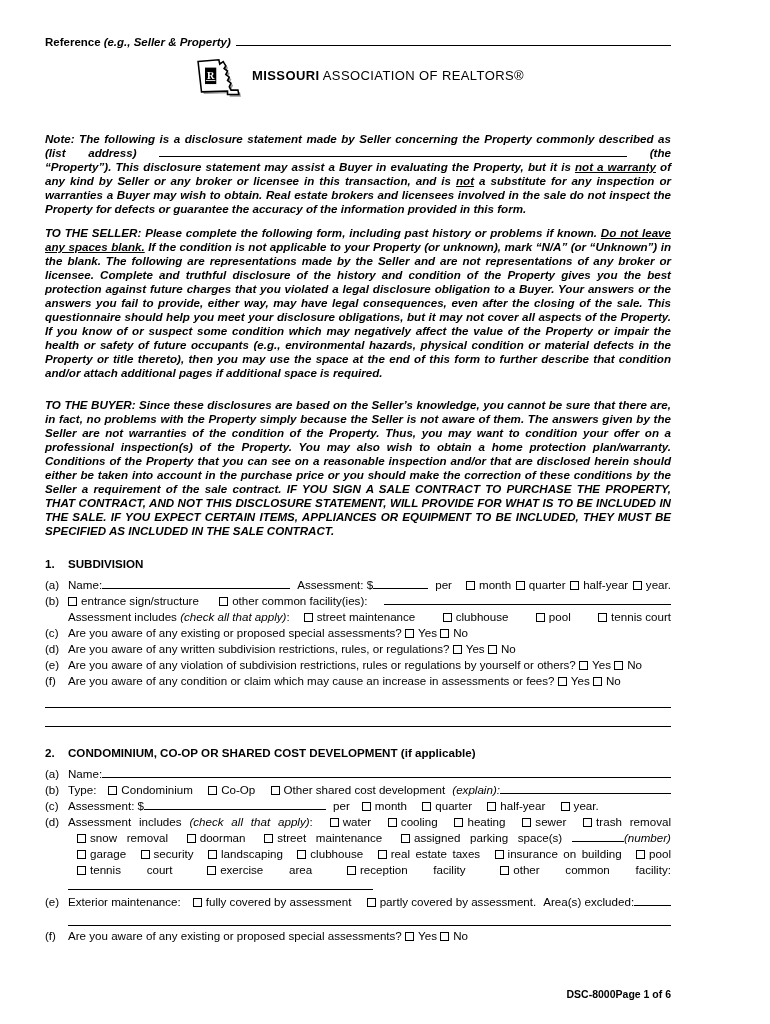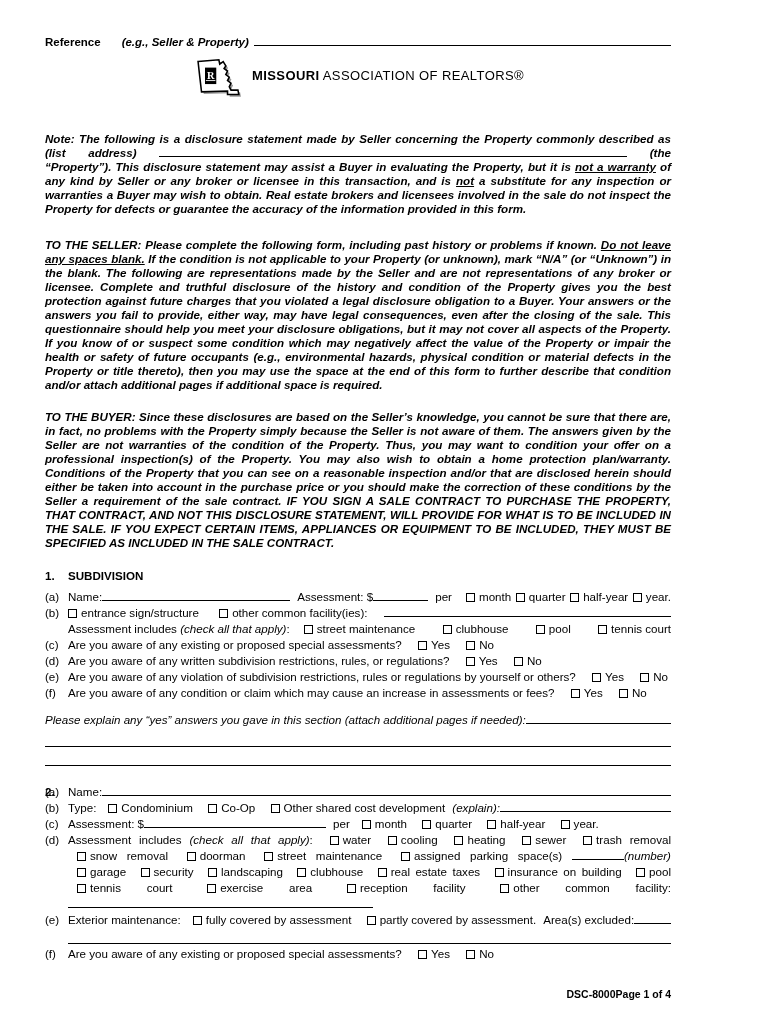--- a/index.html
+++ b/index.html
@@ -3,48 +3,48 @@
 <meta charset="utf-8">
 <style>
   * { margin:0; padding:0; box-sizing:border-box; }
   html,body { width:770px; height:1024px; background:#fff; color:#000;
     font-family:"Liberation Sans", sans-serif; overflow:hidden; }
   .page { width:716px; height:1024px; padding:34px 45px 24px 45px;
     display:flex; flex-direction:column; }
 
   
   .refrow { display:flex; align-items:baseline; font-size:11.5px; font-weight:bold; }
-  .refrow .hint { font-style:italic; margin-left:21px; }
+  .refrow .hint { font-style:italic; margin-left:3px; }
   .fill { flex:1 1 auto; border-bottom:1.4px solid #000; height:12px; min-width:20px; }
   .logo-row { display:flex; justify-content:center; align-items:center; margin-top:8px; height:48px; }
   .logo-text { font-size:13px; letter-spacing:.4px; margin-left:8px; margin-bottom:10px; }
   .logo-text .b { font-weight:bold; }
   .title { text-align:center; font-size:18.5px; font-weight:bold; margin-top:2px; }
 
   
   .para { font-size:11.6px; line-height:14px; font-weight:bold; font-style:italic;
     text-align:justify; }
   .para .u { text-decoration:underline; }
-  .mt1 { margin-top:28px; } .mt2 { margin-top:22px; } .mt3 { margin-top:18px; }
+  .mt1 { margin-top:28px; } .mt2 { margin-top:10px; } .mt3 { margin-top:18px; }
   .iblank { display:inline-block; height:11px; border-bottom:1.2px solid #000; }
 
   
   .sec { font-size:11.6px; line-height:16px; }
   .sec-head { font-weight:bold; position:relative; padding-left:23px; margin-top:18px; margin-bottom:5px; }
   .item { position:relative; padding-left:23px; text-align:justify; }
   .marker { position:absolute; left:0; top:0; }
   .flexrow { display:flex; align-items:baseline; }
   .cb { display:inline-block; width:9px; height:9px; border:1.2px solid #000;
     margin-right:4px; vertical-align:-1px; background:#fff; }
   .cbi { white-space:nowrap; }
   .cbg.spread { flex:1 1 auto; display:flex; justify-content:space-between; margin-left:14px; }
   .cbg.inline .cbi { margin-left:12px; }
   .cbg.wide .cbi { margin-right:17px; }
   .cbg.flow .cbi { margin-left:9px; }
-  .yn .cbi { margin-left:13px; }
+  .yn .cbi { }
   .ital { font-style:italic; }
   .uline { border-bottom:1.5px solid #000; height:0; }
   .explain-row { display:flex; align-items:baseline; font-style:italic; margin-top:11px; }
   .rule-block .uline { margin-top:18px; }
   .gapL { margin-left:7px; }
 
   
   .footer { margin-top:auto; display:flex; justify-content:flex-end;
     font-size:10.5px; font-weight:bold; }
 </style>
@@ -134,33 +134,30 @@
       <span>Are you aware of any violation of subdivision restrictions, rules or regulations by yourself or others?</span>
       <span class="cbg yn"><span class="cbi"><span class="cb"></span><span>Yes</span></span> <span class="cbi"><span class="cb"></span><span>No</span></span> </span>
     </div>
 
     <div class="item">
       <span class="marker">(f)</span>
       <span>Are you aware of any condition or claim which may cause an increase in assessments or fees?</span>
       <span class="cbg yn"><span class="cbi"><span class="cb"></span><span>Yes</span></span> <span class="cbi"><span class="cb"></span><span>No</span></span> </span>
     </div>
 
-    <div class="explain-row">
-      <span>Please explain any “yes” answers you gave in this section (attach additional pages if needed):</span>
-      <span class="fill"></span>
-    </div>
     <div class="rule-block">
       <div class="uline"></div>
       <div class="uline"></div>
     </div>
   </div>
 
   <div class="sec">
     <div class="sec-head">
       <span class="marker">2.</span>
+      <span>CONDOMINIUM, CO-OP OR SHARED COST DEVELOPMENT (if applicable)</span>
     </div>
 
     <div class="item flexrow">
       <span class="marker">(a)</span>
       <span>Name:</span>
       <span class="fill"></span>
     </div>
 
     <div class="item flexrow">
       <span class="marker">(b)</span>
@@ -200,16 +197,16 @@
 
     <div class="item" style="margin-top:2px">
       <span class="marker">(f)</span>
       <span>Are you aware of any existing or proposed special assessments?</span>
       <span class="cbg yn"><span class="cbi"><span class="cb"></span><span>Yes</span></span> <span class="cbi"><span class="cb"></span><span>No</span></span> </span>
     </div>
   </div>
 
   <div class="footer">
     <span>DSC-8000</span>
-    <span>Page 1 of 4</span>
+    <span>Page 1 of 6</span>
   </div>
 
 </div>
 
 </body></html>

